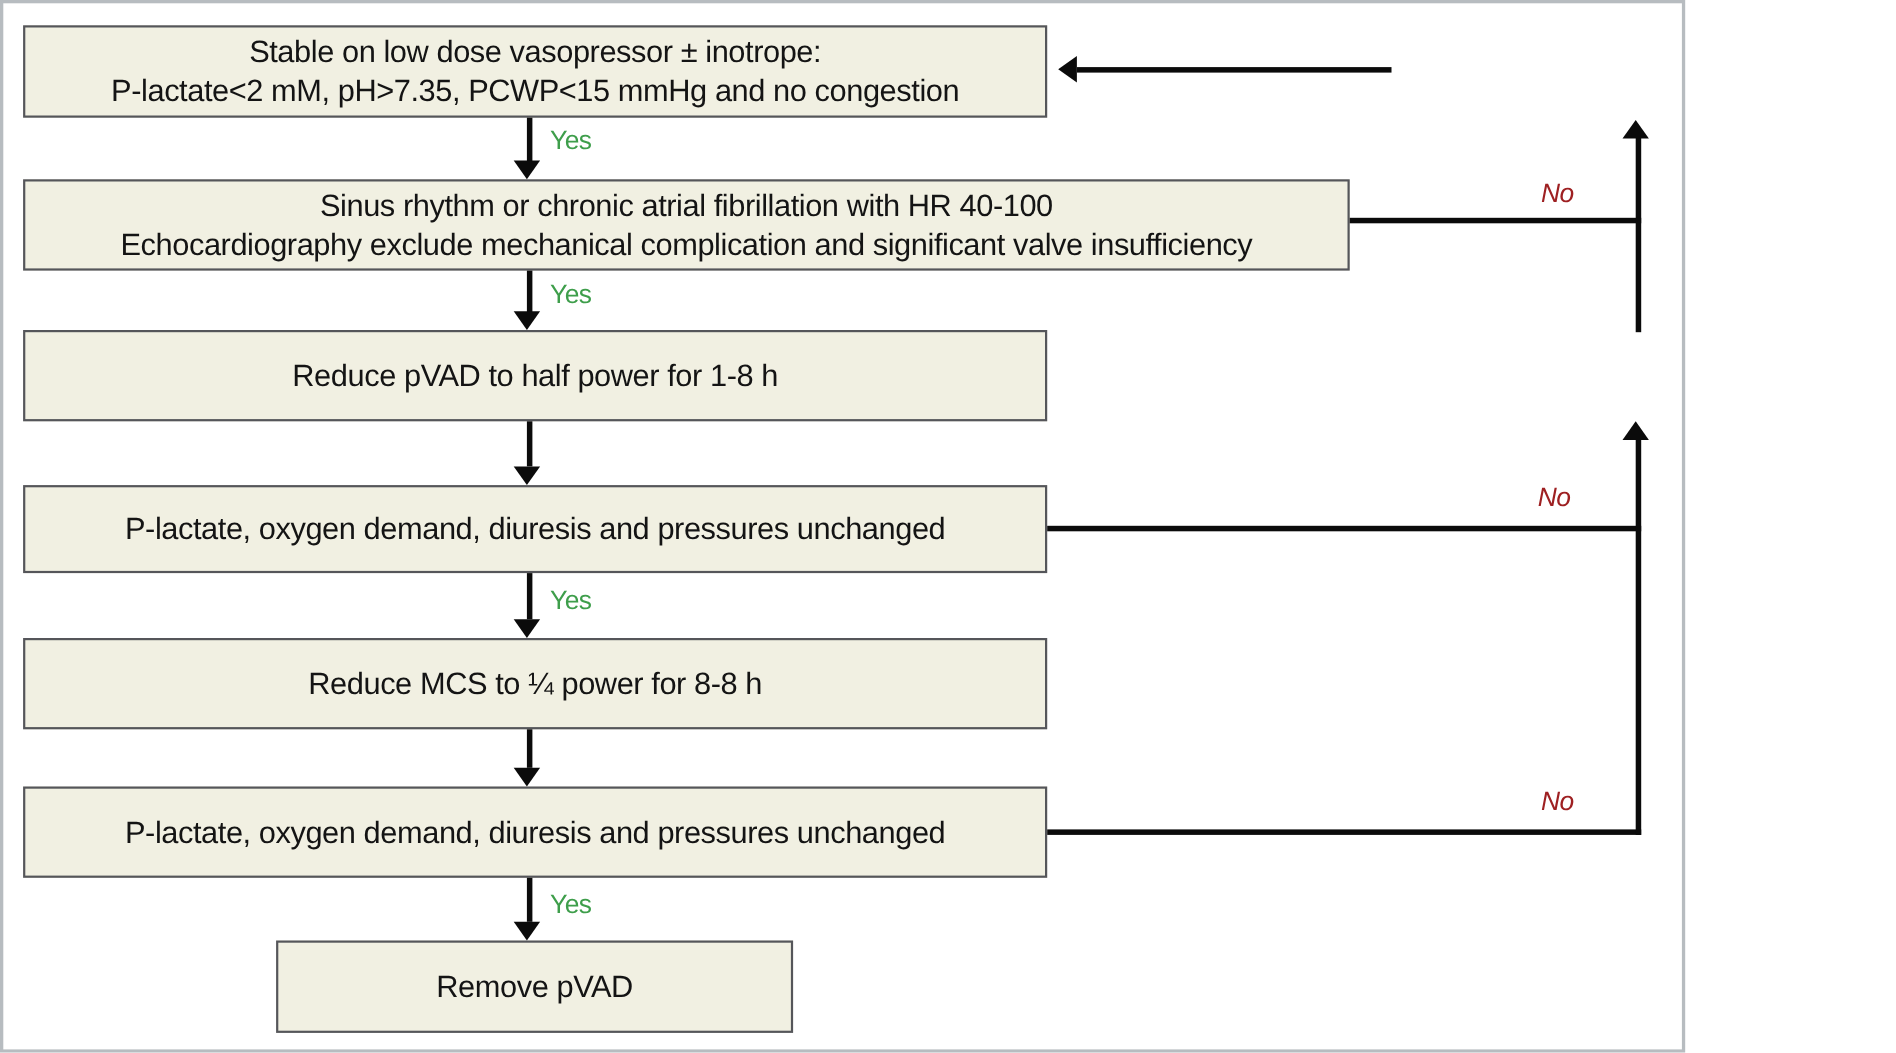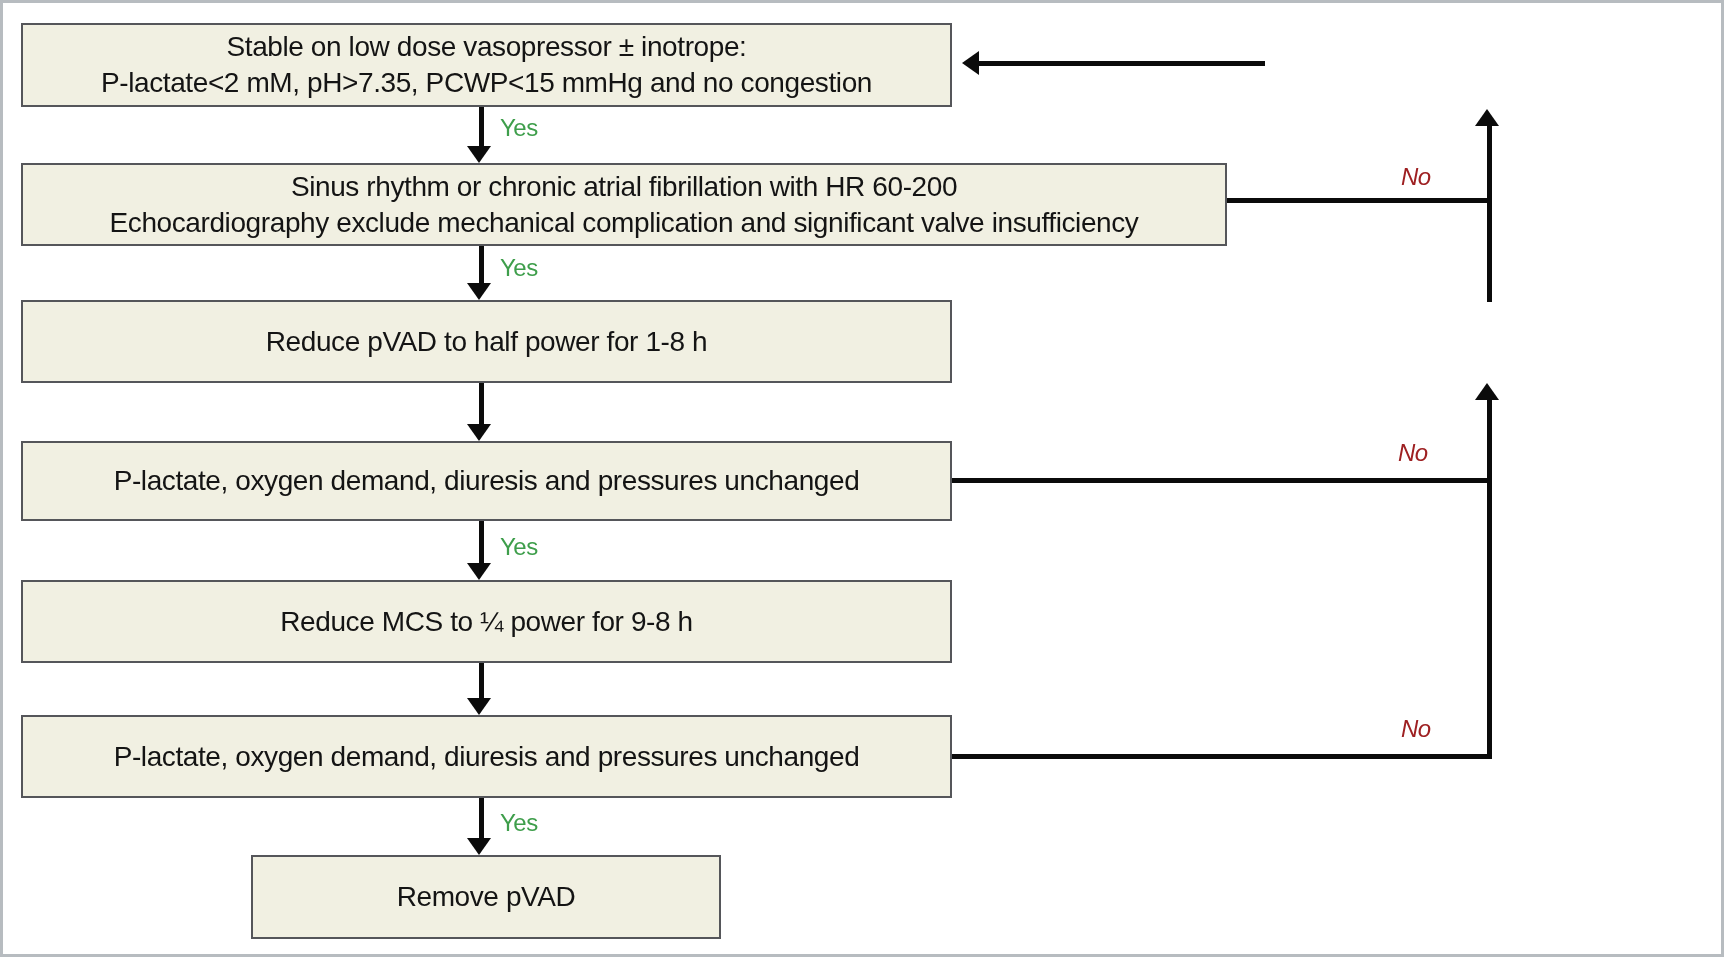--- a/index.html
+++ b/index.html
@@ -1,18 +1,18 @@
 <!DOCTYPE html>
 <html style="--yes: #3e9e4b; --no: #9e2022; --box-fill: #f1f0e2; --box-border: #55565a; --line: #0b0b0b; --text: #141414; --frame-border: #b7bcc0;"><head>
 <meta charset="utf-8">
 <style>
   html,body{margin:0;padding:0;background:#fff;}
   .frame{
     position:relative;
-    width:1724px;height:957px;
+    width:1532px;height:957px;
     box-sizing:border-box;
     background:#fff;
     border:3px solid var(--frame-border,#b7bcc0);
     font-family:"Liberation Sans", sans-serif;
     overflow:hidden;
   }
   .node{
     position:absolute;
     box-sizing:border-box;
     background:var(--box-fill,#f1f0e2);
@@ -39,34 +39,34 @@
 <body>
 
 <div class="frame">
 
   <div class="node" style="left:18px;top:20px;width:931px;height:84px">
     <div>Stable on low dose vasopressor ± inotrope:</div>
     <div>P-lactate&lt;2 mM, pH&gt;7.35, PCWP&lt;15 mmHg and no congestion</div>
   </div>
 
   <div class="node" style="left:18px;top:160px;width:1206px;height:83px">
-    <div>Sinus rhythm or chronic atrial fibrillation with HR 60-200</div>
+    <div>Sinus rhythm or chronic atrial fibrillation with HR 40-100</div>
     <div>Echocardiography exclude mechanical complication and significant valve insufficiency</div>
   </div>
 
   <div class="node" style="left:18px;top:297px;width:931px;height:83px">
     <div>Reduce pVAD to half power for 1-8 h</div>
   </div>
 
   <div class="node" style="left:18px;top:438px;width:931px;height:80px">
     <div>P-lactate, oxygen demand, diuresis and pressures unchanged</div>
   </div>
 
   <div class="node" style="left:18px;top:577px;width:931px;height:83px">
-    <div>Reduce MCS to ¼ power for 9-8 h</div>
+    <div>Reduce MCS to ¼ power for 8-8 h</div>
   </div>
 
   <div class="node" style="left:18px;top:712px;width:931px;height:83px">
     <div>P-lactate, oxygen demand, diuresis and pressures unchanged</div>
   </div>
 
   <div class="node" style="left:248px;top:852px;width:470px;height:84px">
     <div>Remove pVAD</div>
   </div>
 

